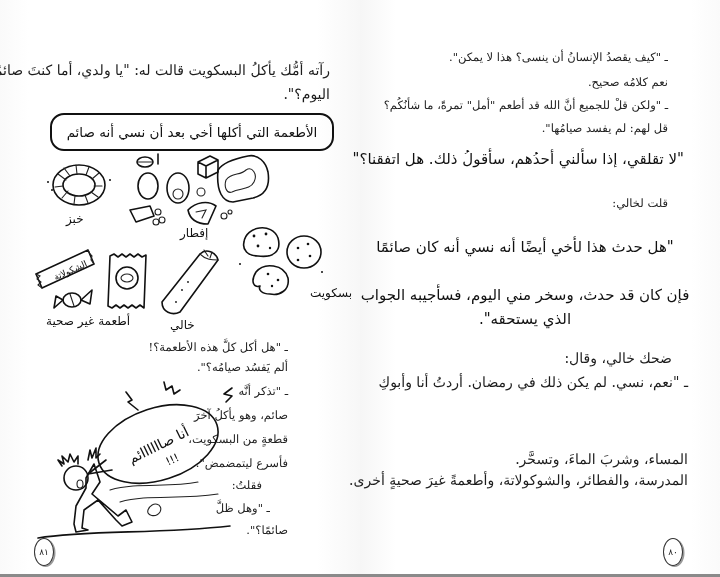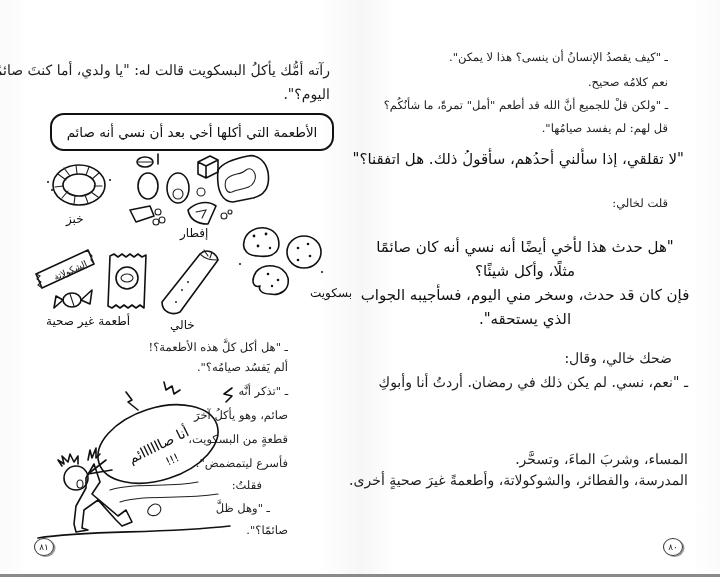--- a/index.html
+++ b/index.html
@@ -24,21 +24,21 @@
   .label { position: absolute; font-family: "DejaVu Sans", sans-serif; font-size: 12px; color: #111; direction: rtl; white-space: nowrap; }
 
   .banner {
     position: absolute; left: 50px; top: 113px; width: 284px; height: 38px;
     border: 2px solid #111; border-radius: 14px; box-sizing: border-box;
     display: flex; align-items: center; justify-content: center;
   }
   .banner span { font-family: "DejaVu Sans", sans-serif; font-size: 13.5px; direction: rtl; color: #111; }
 
   .pagenum {
-    position: absolute; width: 20px; height: 18px; border: 1.5px solid #333; border-radius: 50%;
+    position: absolute; width: 20px; height: 28px; border: 1.5px solid #333; border-radius: 50%;
     display: flex; align-items: center; justify-content: center; box-sizing: border-box;
     font-family: "DejaVu Sans", sans-serif; font-size: 9px; color: #222;
     box-shadow: 1.5px 1px 0 #999;
   }
   svg { position: absolute; overflow: visible; }
   .ink { fill: none; stroke: #111; stroke-width: 1.6; stroke-linecap: round; stroke-linejoin: round; }
   .ink-thin { fill: none; stroke: #222; stroke-width: 1.1; stroke-linecap: round; }
   .dot { fill: #111; }
   .bubble-text { font-family: "DejaVu Sans", sans-serif; font-size: 14px; fill: #111; }
 </style>
@@ -185,21 +185,20 @@
     <div class="txt body-s" style="right:52px; top:50px;">ـ "كيف يقصدُ الإنسانُ أن ينسى؟ هذا لا يمكن".</div>
     <div class="txt body-s" style="right:52px; top:75px;">نعم كلامُه صحيح.</div>
     <div class="txt body-s" style="right:52px; top:98px;">ـ "ولكن قلْ للجميع أنَّ الله قد أطعم "أمل" تمرةً، ما شأنُكُم؟</div>
     <div class="txt body-s" style="right:52px; top:121px;">قل لهم: لم يفسد صيامُها".</div>
 
     <div class="txt hand" style="right:36px; top:150px;">"لا تقلقي، إذا سألني أحدُهم، سأقولُ ذلك. هل اتفقنا؟"</div>
 
     <div class="txt body-s" style="right:52px; top:196px;">قلت لخالي:</div>
 
     <div class="txt hand center" style="left:0; width:330px; top:238px;">"هل حدث هذا لأخي أيضًا أنه نسي أنه كان صائمًا</div>
-    <div class="txt hand center" style="left:0; width:330px; top:262px;">مثلًا، وأكل شيئًا؟</div>
     <div class="txt hand center" style="left:0; width:330px; top:286px;">فإن كان قد حدث، وسخر مني اليوم، فسأجيبه الجواب</div>
     <div class="txt hand center" style="left:0; width:330px; top:310px;">الذي يستحقه".</div>
 
     <div class="txt body-m" style="right:48px; top:350px;">ضحك خالي، وقال:</div>
     <div class="txt body-m" style="right:32px; top:374px;">ـ "نعم، نسي. لم يكن ذلك في رمضان. أردتُ أنا وأبوكِ</div>
     <div class="txt body-m" style="right:32px; top:423px;margin-top:28px;">المساء، وشربَ الماءَ، وتسحَّر.</div>
     <div class="txt body-m" style="right:32px; top:472px;">المدرسة، والفطائر، والشوكولاتة، وأطعمةً غيرَ صحيةٍ أخرى.</div>
 
     <div class="pagenum" style="left:303px; top:538px;">٨٠</div>
   </div>

